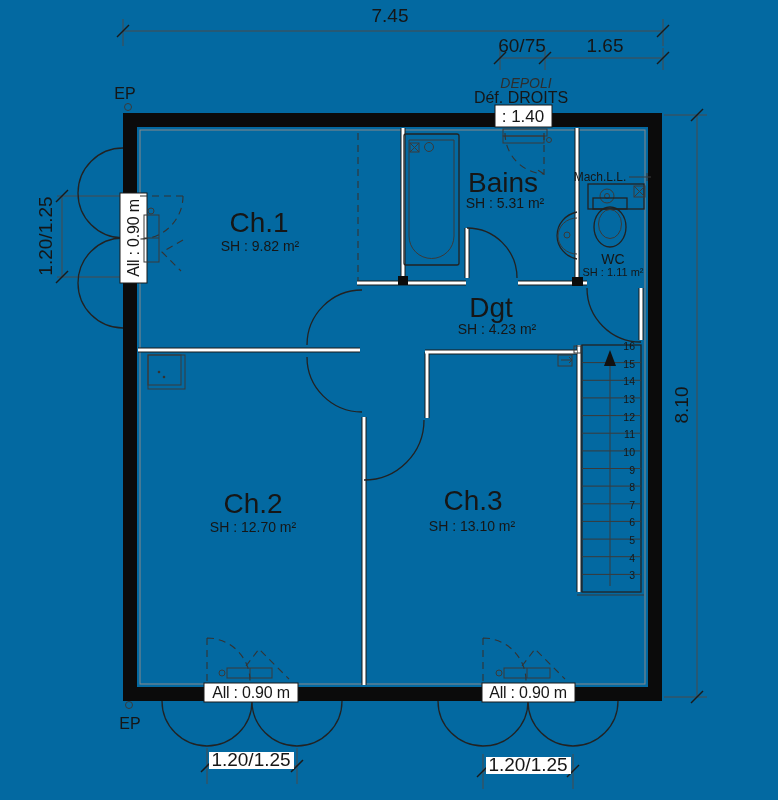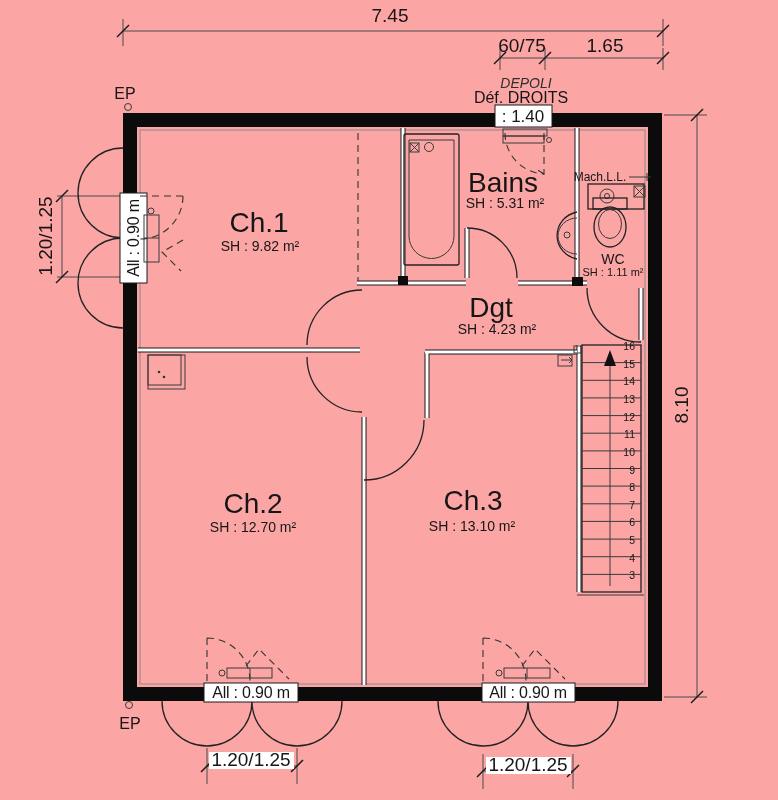--- a/index.html
+++ b/index.html
@@ -1,16 +1,16 @@
 <!DOCTYPE html>
 <html><head>
 <meta charset="utf-8">
 <style>
   html,body{margin:0;padding:0;background:#fff;}
-  #page{width:778px;height:800px;background:#fca5a5;position:relative;font-family:"Liberation Sans",sans-serif;}
+  #page{width:778px;height:800px;background:#0369a1;position:relative;font-family:"Liberation Sans",sans-serif;}
   svg{display:block;}
   text{fill:#161616;font-family:"Liberation Sans",sans-serif;}
   .wallfill{fill:#0b0b0b;}
   .gap{fill:#ffffff;}
   .w5{stroke:#1a1a1a;stroke-width:5;fill:none;}
   .w3{stroke:#ffffff;stroke-width:3;fill:none;}
   .ln{stroke:#222222;stroke-width:1.3;fill:none;}
   .thin{stroke:#3a3a3a;stroke-width:1;fill:none;}
   .inner{stroke:#8a8a8a;stroke-width:1;fill:none;}
   .dash{stroke:#333333;stroke-width:1.1;fill:none;stroke-dasharray:7 5;}

